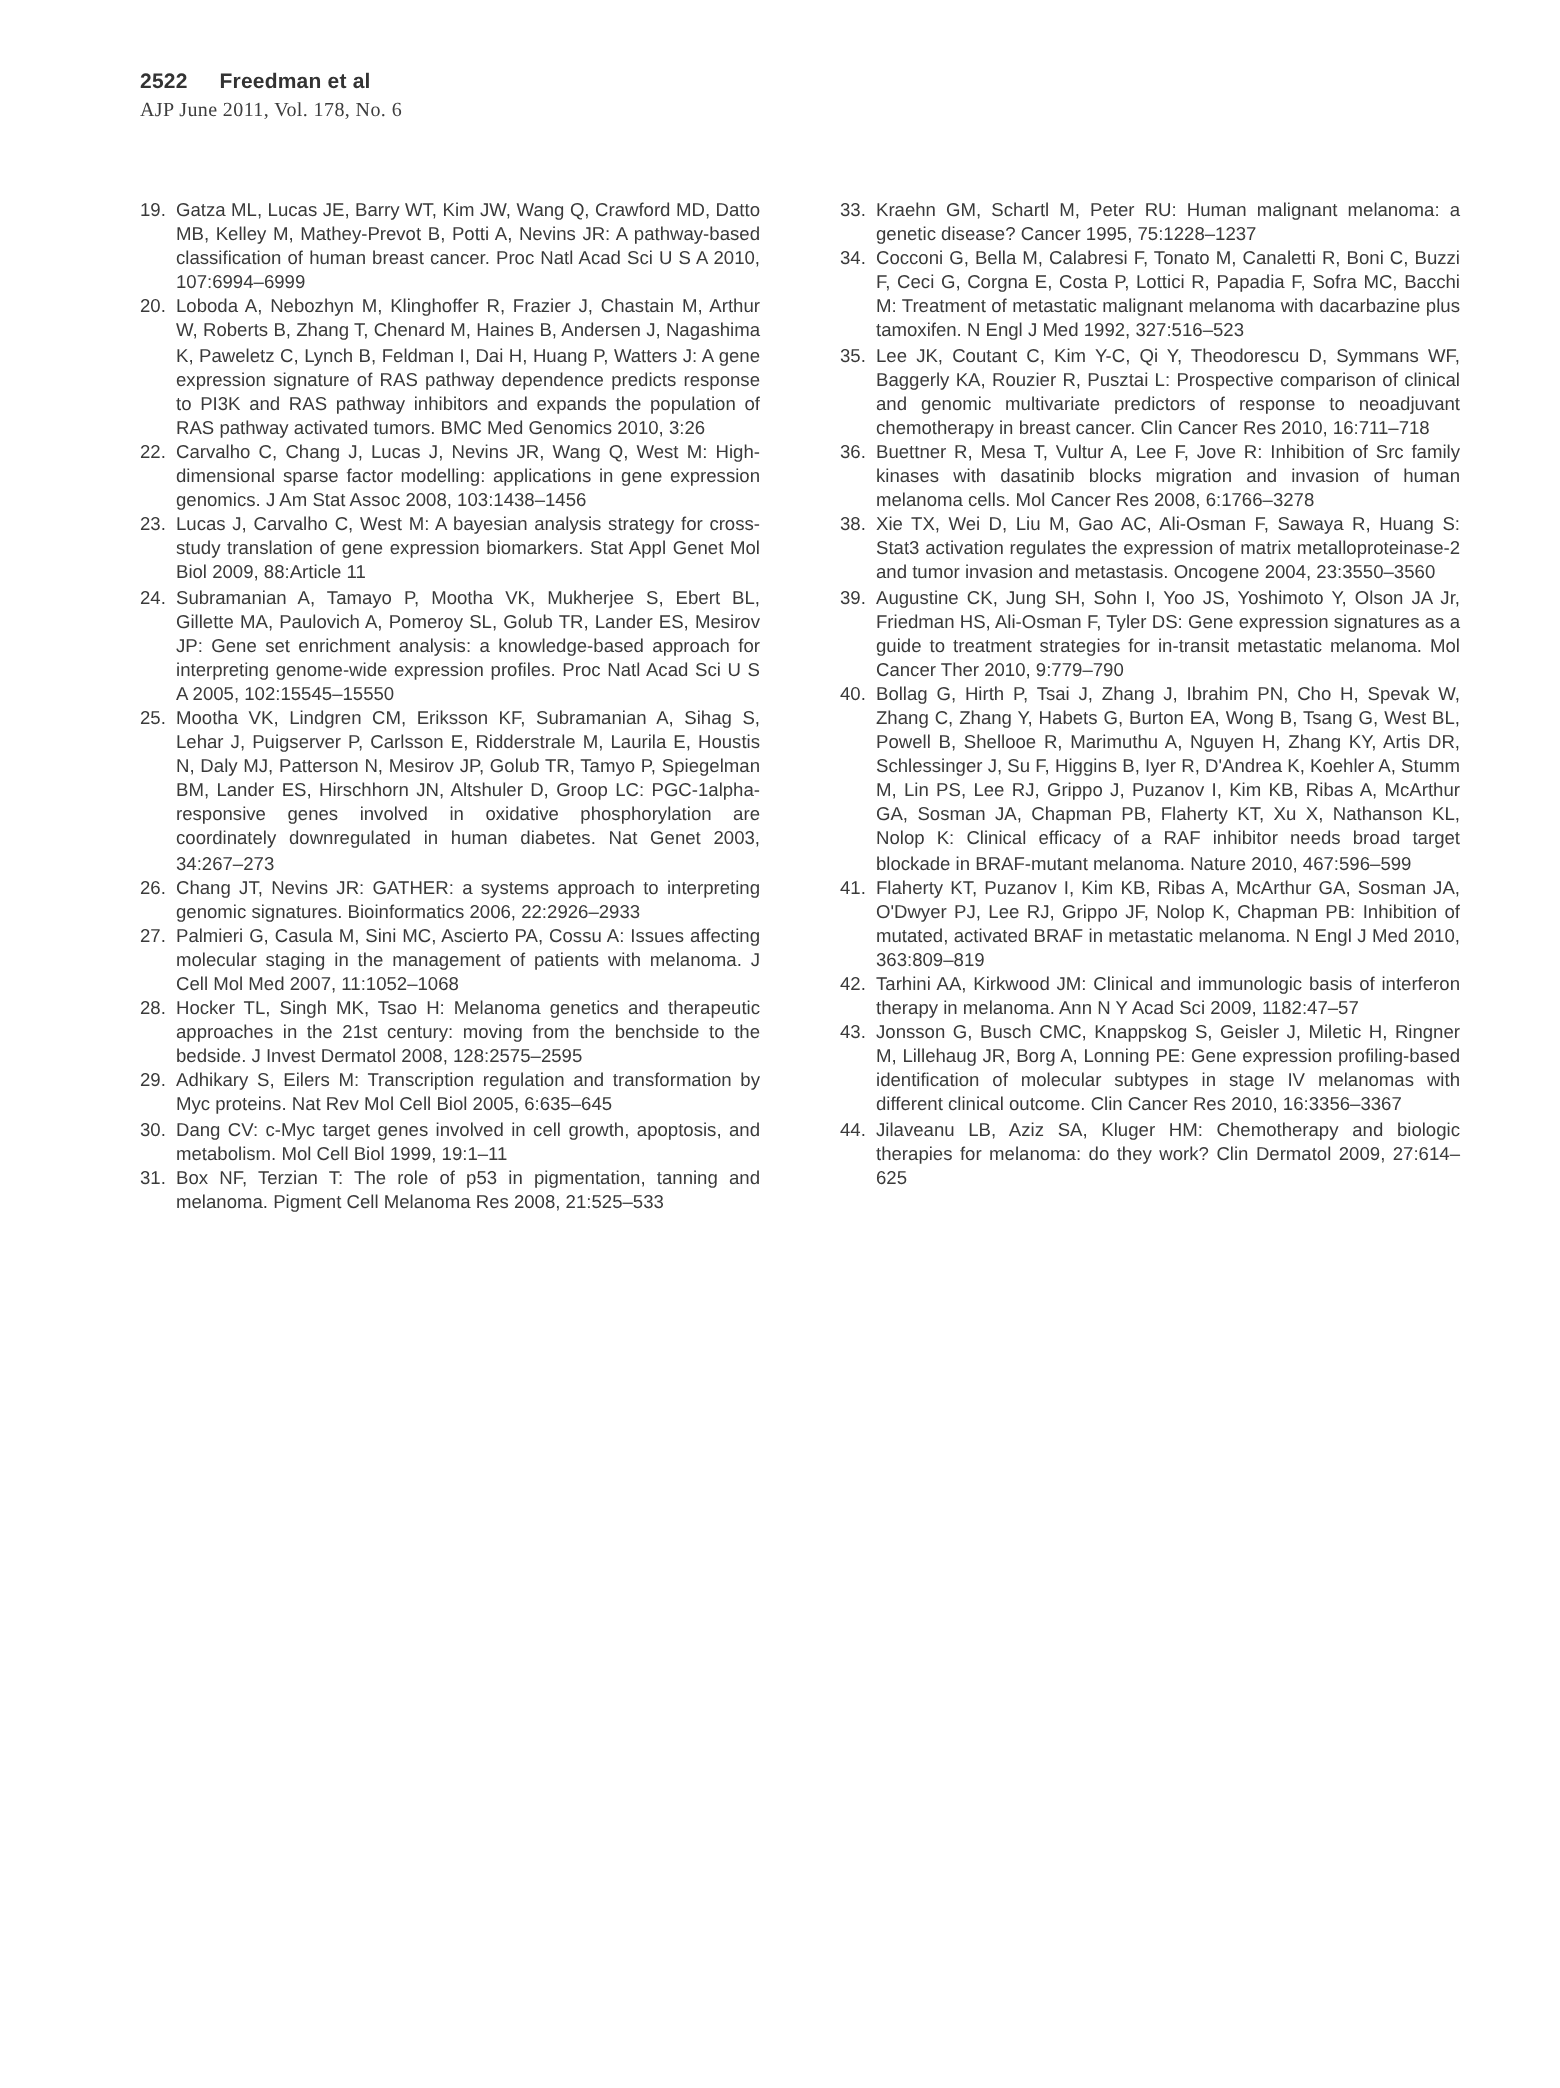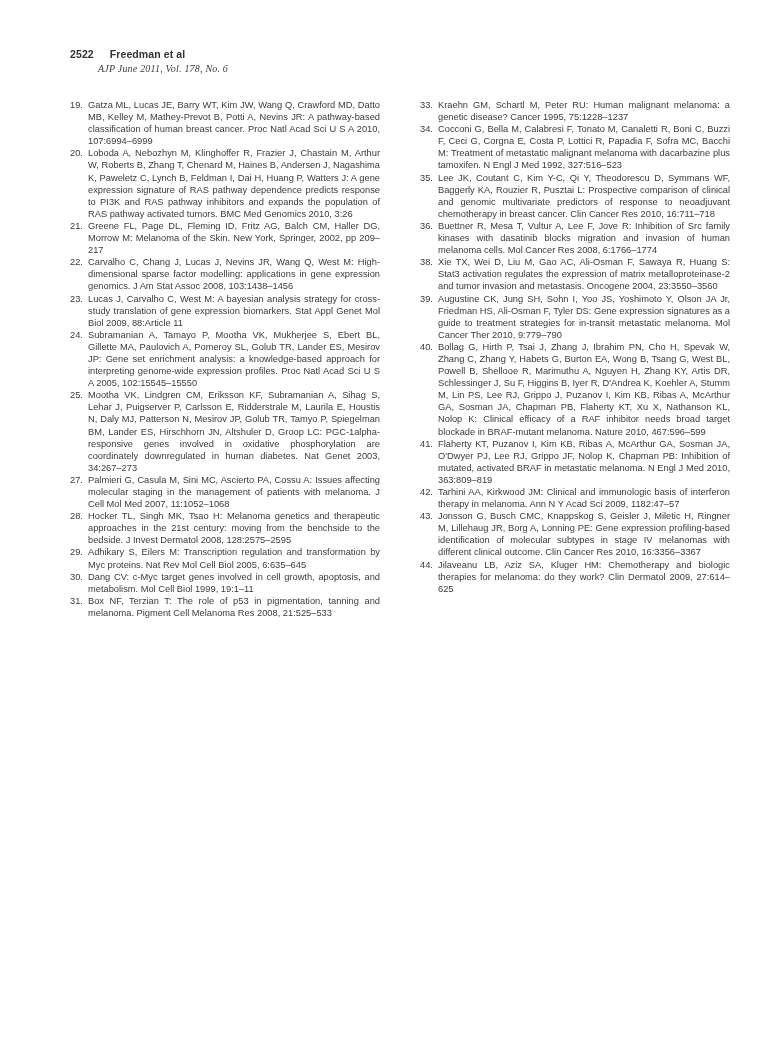--- a/index.html
+++ b/index.html
@@ -8,37 +8,35 @@
     width: 780px;
     height: 1044px;
     background: #ffffff;
     font-family: "Liberation Sans", sans-serif;
     color: #3a3a3a;
     overflow: hidden;
   }
   .page-header {
     position: absolute;
     left: 70px;
-    top: 48px;
+    top: 35px;
   }
   .header-line1 {
     font-size: 10.5px;
     font-weight: bold;
     color: #333333;
     letter-spacing: 0.1px;
   }
   .header-line1 .page-num { margin-right: 16px; }
   .header-line2 {
     margin-top: 3px;
     font-family: "Liberation Serif", serif;
-    font-style: italic;
     font-size: 10px;
     color: #3d3d3d;
     letter-spacing: 0.2px;
-    margin-left: 28px;
   }
   .columns {
     position: absolute;
     left: 70px;
     top: 99px;
     display: flex;
     gap: 40px;
   }
   ol.ref-col {
     width: 310px;
@@ -78,24 +76,20 @@
   <li class="ref">
     <span class="ref-num">19.</span>
     <span class="ref-text">Gatza ML, Lucas JE, Barry WT, Kim JW, Wang Q, Crawford MD, Datto MB, Kelley M, Mathey-Prevot B, Potti A, Nevins JR: A pathway-based classification of human breast cancer. Proc Natl Acad Sci U S A 2010, 107:6994–6999</span>
   </li>
 
   <li class="ref">
     <span class="ref-num">20.</span>
     <span class="ref-text">Loboda A, Nebozhyn M, Klinghoffer R, Frazier J, Chastain M, Arthur W, Roberts B, Zhang T, Chenard M, Haines B, Andersen J, Nagashima K, Paweletz C, Lynch B, Feldman I, Dai H, Huang P, Watters J: A gene expression signature of RAS pathway dependence predicts response to PI3K and RAS pathway inhibitors and expands the population of RAS pathway activated tumors. BMC Med Genomics 2010, 3:26</span>
   </li>
 
-  <li class="ref">
-    <span class="ref-num">21.</span>
-    <span class="ref-text">Greene FL, Page DL, Fleming ID, Fritz AG, Balch CM, Haller DG, Morrow M: Melanoma of the Skin. New York, Springer, 2002, pp 209–217</span>
-  </li>
 
   <li class="ref">
     <span class="ref-num">22.</span>
     <span class="ref-text">Carvalho C, Chang J, Lucas J, Nevins JR, Wang Q, West M: High-dimensional sparse factor modelling: applications in gene expression genomics. J Am Stat Assoc 2008, 103:1438–1456</span>
   </li>
 
   <li class="ref">
     <span class="ref-num">23.</span>
     <span class="ref-text">Lucas J, Carvalho C, West M: A bayesian analysis strategy for cross-study translation of gene expression biomarkers. Stat Appl Genet Mol Biol 2009, 88:Article 11</span>
   </li>
@@ -103,20 +97,24 @@
   <li class="ref">
     <span class="ref-num">24.</span>
     <span class="ref-text">Subramanian A, Tamayo P, Mootha VK, Mukherjee S, Ebert BL, Gillette MA, Paulovich A, Pomeroy SL, Golub TR, Lander ES, Mesirov JP: Gene set enrichment analysis: a knowledge-based approach for interpreting genome-wide expression profiles. Proc Natl Acad Sci U S A 2005, 102:15545–15550</span>
   </li>
 
   <li class="ref">
     <span class="ref-num">25.</span>
     <span class="ref-text">Mootha VK, Lindgren CM, Eriksson KF, Subramanian A, Sihag S, Lehar J, Puigserver P, Carlsson E, Ridderstrale M, Laurila E, Houstis N, Daly MJ, Patterson N, Mesirov JP, Golub TR, Tamyo P, Spiegelman BM, Lander ES, Hirschhorn JN, Altshuler D, Groop LC: PGC-1alpha-responsive genes involved in oxidative phosphorylation are coordinately downregulated in human diabetes. Nat Genet 2003, 34:267–273</span>
   </li>
 
+  <li class="ref">
+    <span class="ref-num">26.</span>
+    <span class="ref-text">Chang JT, Nevins JR: GATHER: a systems approach to interpreting genomic signatures. Bioinformatics 2006, 22:2926–2933</span>
+  </li>
 
   <li class="ref">
     <span class="ref-num">27.</span>
     <span class="ref-text">Palmieri G, Casula M, Sini MC, Ascierto PA, Cossu A: Issues affecting molecular staging in the management of patients with melanoma. J Cell Mol Med 2007, 11:1052–1068</span>
   </li>
 
   <li class="ref">
     <span class="ref-num">28.</span>
     <span class="ref-text">Hocker TL, Singh MK, Tsao H: Melanoma genetics and therapeutic approaches in the 21st century: moving from the benchside to the bedside. J Invest Dermatol 2008, 128:2575–2595</span>
   </li>
@@ -148,21 +146,21 @@
     <span class="ref-text">Cocconi G, Bella M, Calabresi F, Tonato M, Canaletti R, Boni C, Buzzi F, Ceci G, Corgna E, Costa P, Lottici R, Papadia F, Sofra MC, Bacchi M: Treatment of metastatic malignant melanoma with dacarbazine plus tamoxifen. N Engl J Med 1992, 327:516–523</span>
   </li>
 
   <li class="ref">
     <span class="ref-num">35.</span>
     <span class="ref-text">Lee JK, Coutant C, Kim Y-C, Qi Y, Theodorescu D, Symmans WF, Baggerly KA, Rouzier R, Pusztai L: Prospective comparison of clinical and genomic multivariate predictors of response to neoadjuvant chemotherapy in breast cancer. Clin Cancer Res 2010, 16:711–718</span>
   </li>
 
   <li class="ref">
     <span class="ref-num">36.</span>
-    <span class="ref-text">Buettner R, Mesa T, Vultur A, Lee F, Jove R: Inhibition of Src family kinases with dasatinib blocks migration and invasion of human melanoma cells. Mol Cancer Res 2008, 6:1766–1774</span>
+    <span class="ref-text">Buettner R, Mesa T, Vultur A, Lee F, Jove R: Inhibition of Src family kinases with dasatinib blocks migration and invasion of human melanoma cells. Mol Cancer Res 2008, 6:1766–3278</span>
   </li>
 
 
   <li class="ref">
     <span class="ref-num">38.</span>
     <span class="ref-text">Xie TX, Wei D, Liu M, Gao AC, Ali-Osman F, Sawaya R, Huang S: Stat3 activation regulates the expression of matrix metalloproteinase-2 and tumor invasion and metastasis. Oncogene 2004, 23:3550–3560</span>
   </li>
 
   <li class="ref">
     <span class="ref-num">39.</span>

